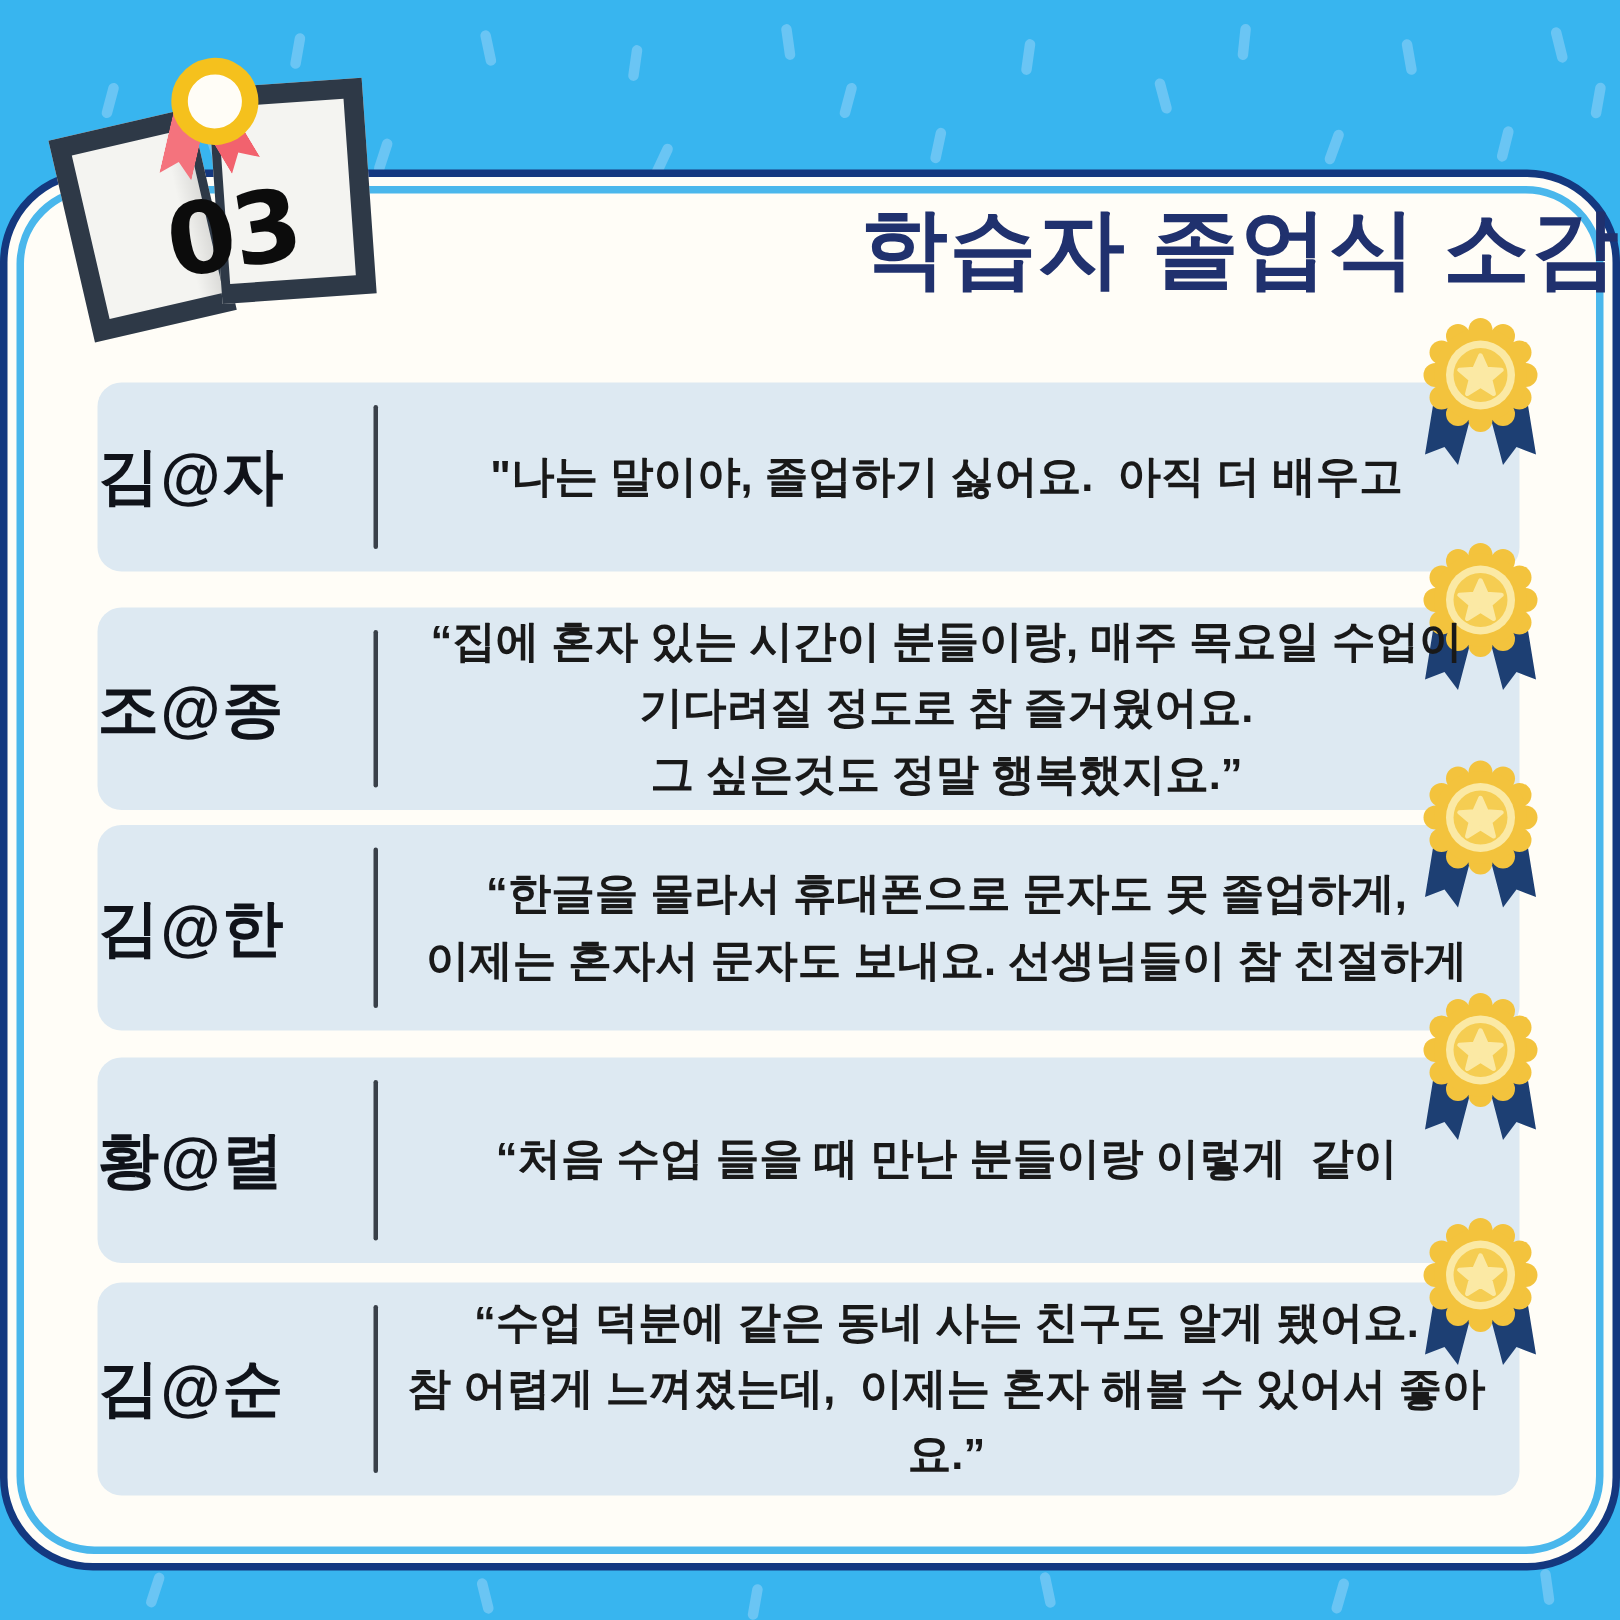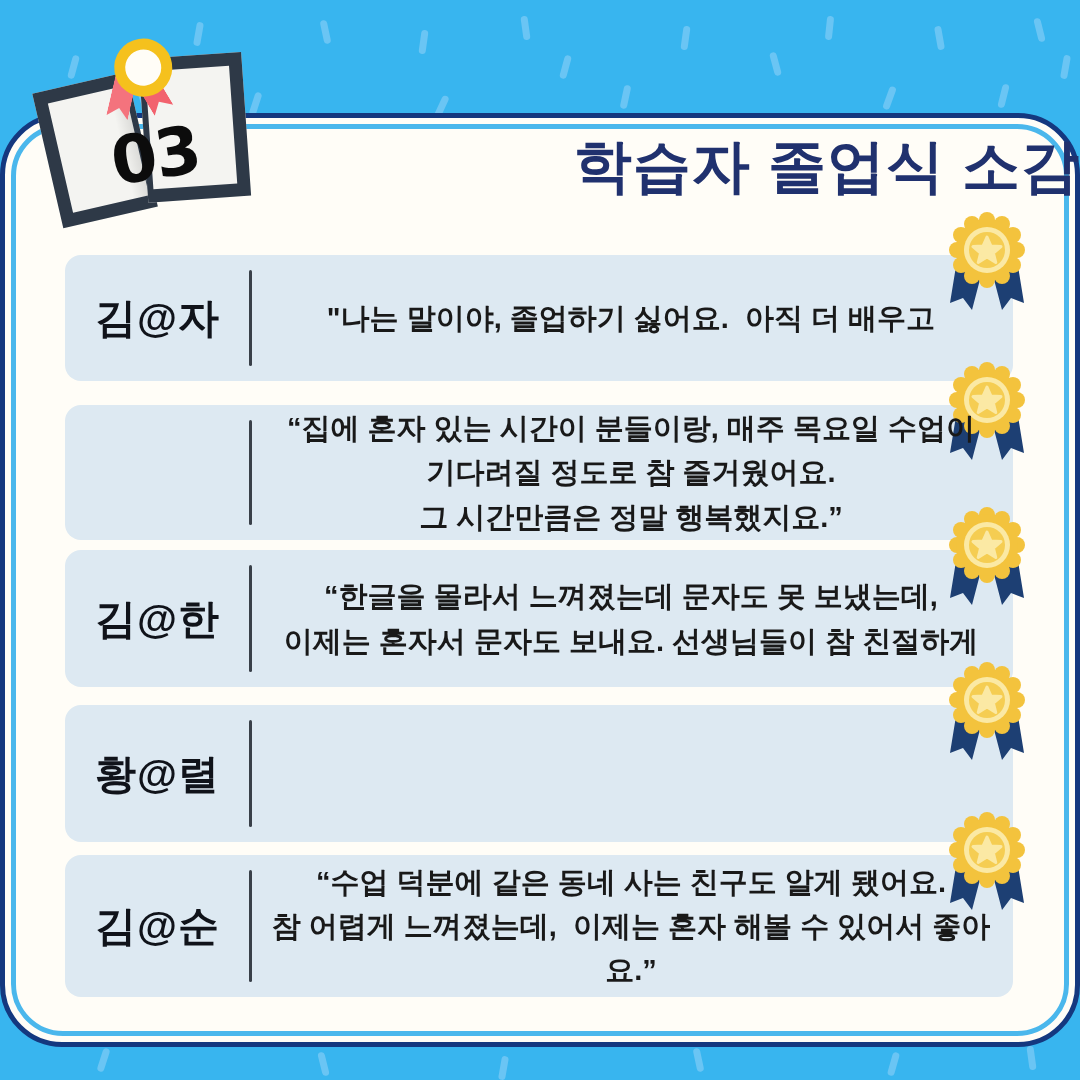--- a/index.html
+++ b/index.html
@@ -27,21 +27,21 @@
     text-align:right;font-size:58px;font-weight:800;color:#20316e;
     letter-spacing:1px;line-height:70px;
   }
   
   .card{
     position:absolute;left:65px;width:948px;
     background:#dde9f2;border-radius:16px;
   }
   .name{
     position:absolute;left:0;width:185px;top:50%;transform:translateY(-50%);
-    text-align:center;font-size:41px;font-weight:900;color:#10131a;
+    text-align:left;font-size:41px;font-weight:900;color:#10131a;
     letter-spacing:1px;
   }
   .vline{
     position:absolute;left:184px;top:15px;bottom:15px;width:3px;
     background:#394049;border-radius:2px;
   }
   .quote{
     position:absolute;left:196px;right:12px;top:0;bottom:0;
     display:flex;flex-direction:column;justify-content:center;align-items:center;
   }
@@ -169,25 +169,26 @@
             <circle cx="50" cy="12" r="8"></circle>
       <circle cx="65" cy="16" r="8"></circle>
             <circle cx="76" cy="27" r="8"></circle>
       <circle cx="50" cy="42" r="31"></circle>
     </g>
     <circle cx="50" cy="42" r="23" fill="#fbe9a4"></circle>
     <circle cx="50" cy="42" r="18" fill="#f5cd52"></circle>
     <path d="M50,29 L54,38 L64,38.6 L56.4,45 L58.8,54.5 L50,49 L41.2,54.5 L43.6,45 L36,38.6 L46,38 Z" fill="#fbe9a4" stroke="#fbe9a4" stroke-width="3" stroke-linejoin="round"></path>
   </svg>
 </div>
+    <div class="name">조@종</div>
     <div class="vline"></div>
     <div class="quote">
       <div class="ql">“집에 혼자 있는 시간이 분들이랑, 매주 목요일 수업이</div>
       <div class="ql">기다려질 정도로 참 즐거웠어요.</div>
-      <div class="ql">그 시간만큼은 정말 행복했지요.”</div>
+      <div class="ql">그 싶은것도 정말 행복했지요.”</div>
     </div>
   </section>
 
   <section class="card" style="top:550px;height:137px">
     <div class="medal-slot">
   <svg viewBox="0 0 100 110" width="100" height="110">
     <g fill="#1d3f73">
       <polygon points="20,52 46,60 35,102 26,90 13,95"></polygon>
       <polygon points="80,52 54,60 65,102 74,90 87,95"></polygon>
     </g>
@@ -207,21 +208,21 @@
       <circle cx="50" cy="42" r="31"></circle>
     </g>
     <circle cx="50" cy="42" r="23" fill="#fbe9a4"></circle>
     <circle cx="50" cy="42" r="18" fill="#f5cd52"></circle>
     <path d="M50,29 L54,38 L64,38.6 L56.4,45 L58.8,54.5 L50,49 L41.2,54.5 L43.6,45 L36,38.6 L46,38 Z" fill="#fbe9a4" stroke="#fbe9a4" stroke-width="3" stroke-linejoin="round"></path>
   </svg>
 </div>
     <div class="name">김@한</div>
     <div class="vline"></div>
     <div class="quote">
-      <div class="ql">“한글을 몰라서 느껴졌는데 문자도 못 보냈는데,</div>
+      <div class="ql">“한글을 몰라서 휴대폰으로 문자도 못 졸업하게,</div>
       <div class="ql">이제는 혼자서 문자도 보내요. 선생님들이 참 친절하게</div>
     </div>
   </section>
 
   <section class="card" style="top:705px;height:137px">
     <div class="medal-slot">
   <svg viewBox="0 0 100 110" width="100" height="110">
     <g fill="#1d3f73">
       <polygon points="20,52 46,60 35,102 26,90 13,95"></polygon>
       <polygon points="80,52 54,60 65,102 74,90 87,95"></polygon>
@@ -242,20 +243,21 @@
       <circle cx="50" cy="42" r="31"></circle>
     </g>
     <circle cx="50" cy="42" r="23" fill="#fbe9a4"></circle>
     <circle cx="50" cy="42" r="18" fill="#f5cd52"></circle>
     <path d="M50,29 L54,38 L64,38.6 L56.4,45 L58.8,54.5 L50,49 L41.2,54.5 L43.6,45 L36,38.6 L46,38 Z" fill="#fbe9a4" stroke="#fbe9a4" stroke-width="3" stroke-linejoin="round"></path>
   </svg>
 </div>
     <div class="name">황@렬</div>
     <div class="vline"></div>
     <div class="quote">
+      <div class="ql">“처음 수업 들을 때 만난 분들이랑 이렇게  같이</div>
     </div>
   </section>
 
   <section class="card" style="top:855px;height:142px">
     <div class="medal-slot">
   <svg viewBox="0 0 100 110" width="100" height="110">
     <g fill="#1d3f73">
       <polygon points="20,52 46,60 35,102 26,90 13,95"></polygon>
       <polygon points="80,52 54,60 65,102 74,90 87,95"></polygon>
     </g>

